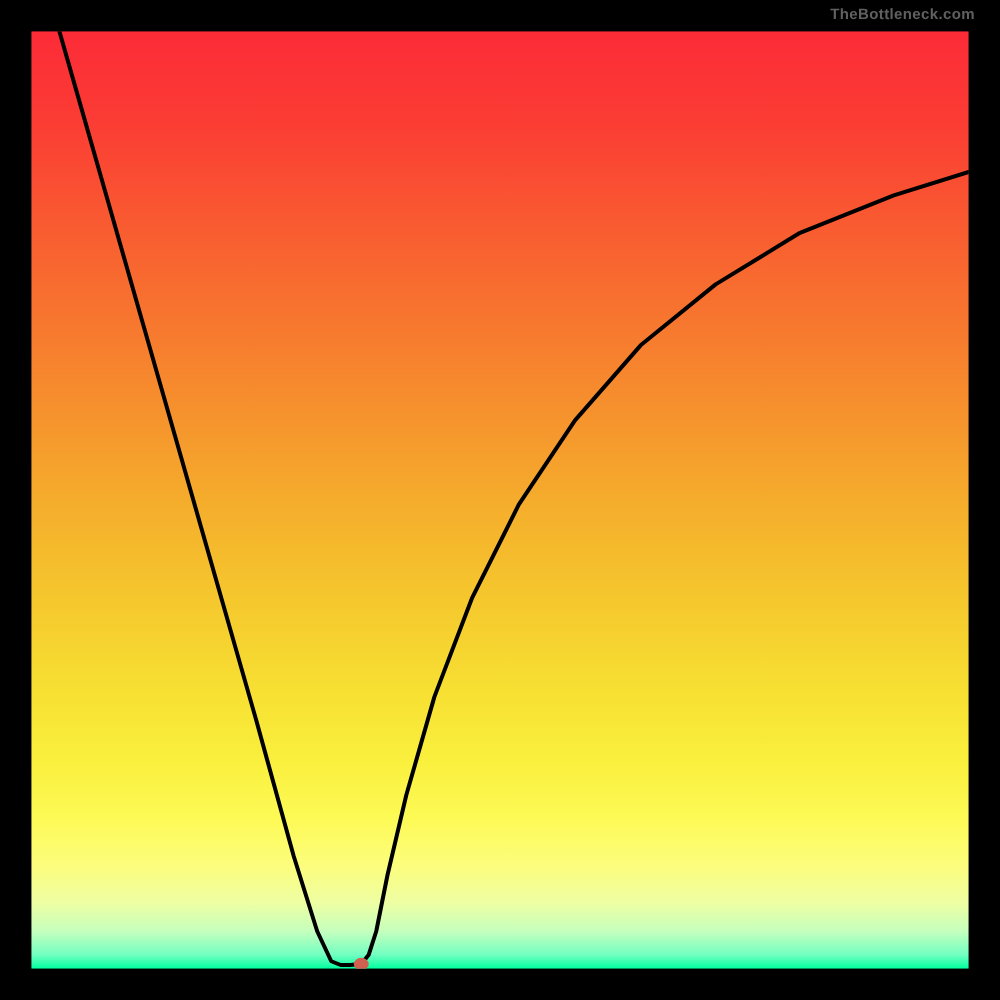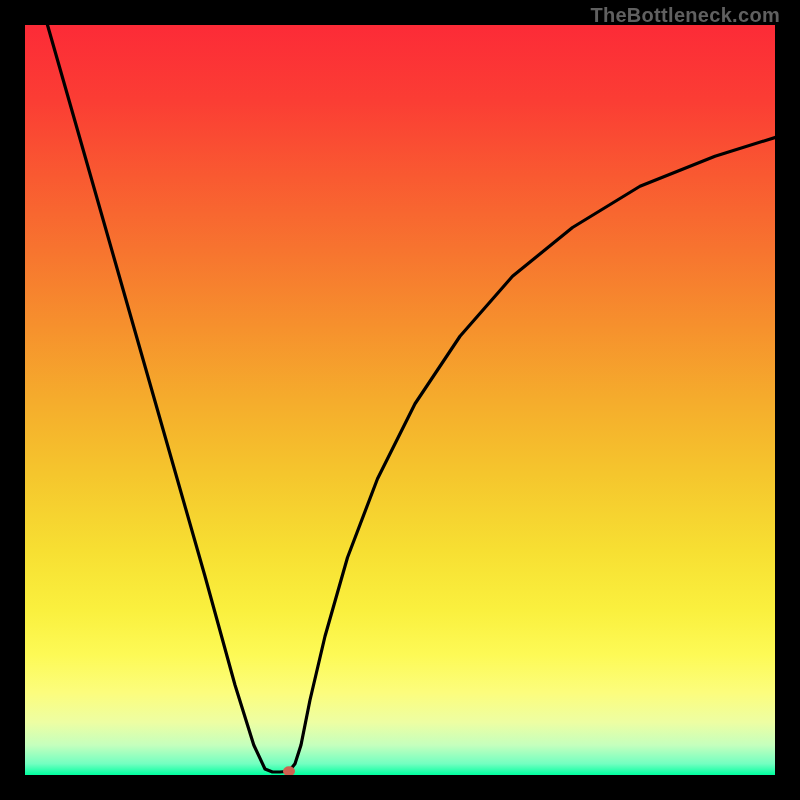--- a/index.html
+++ b/index.html
@@ -9,21 +9,21 @@
     background: #000000;
     position: relative;
     font-family: Arial, Helvetica, sans-serif;
     overflow: hidden;
   }
   .watermark {
     position: absolute;
     top: 4px;
     right: 20px;
     color: #606060;
-    font-size: 20px;
+    font-size: 12px;
     font-weight: bold;
     letter-spacing: 0.3px;
     z-index: 10;
   }
   .plot-area {
     position: absolute;
     left: 25px;
     top: 25px;
     width: 750px;
     height: 750px;

